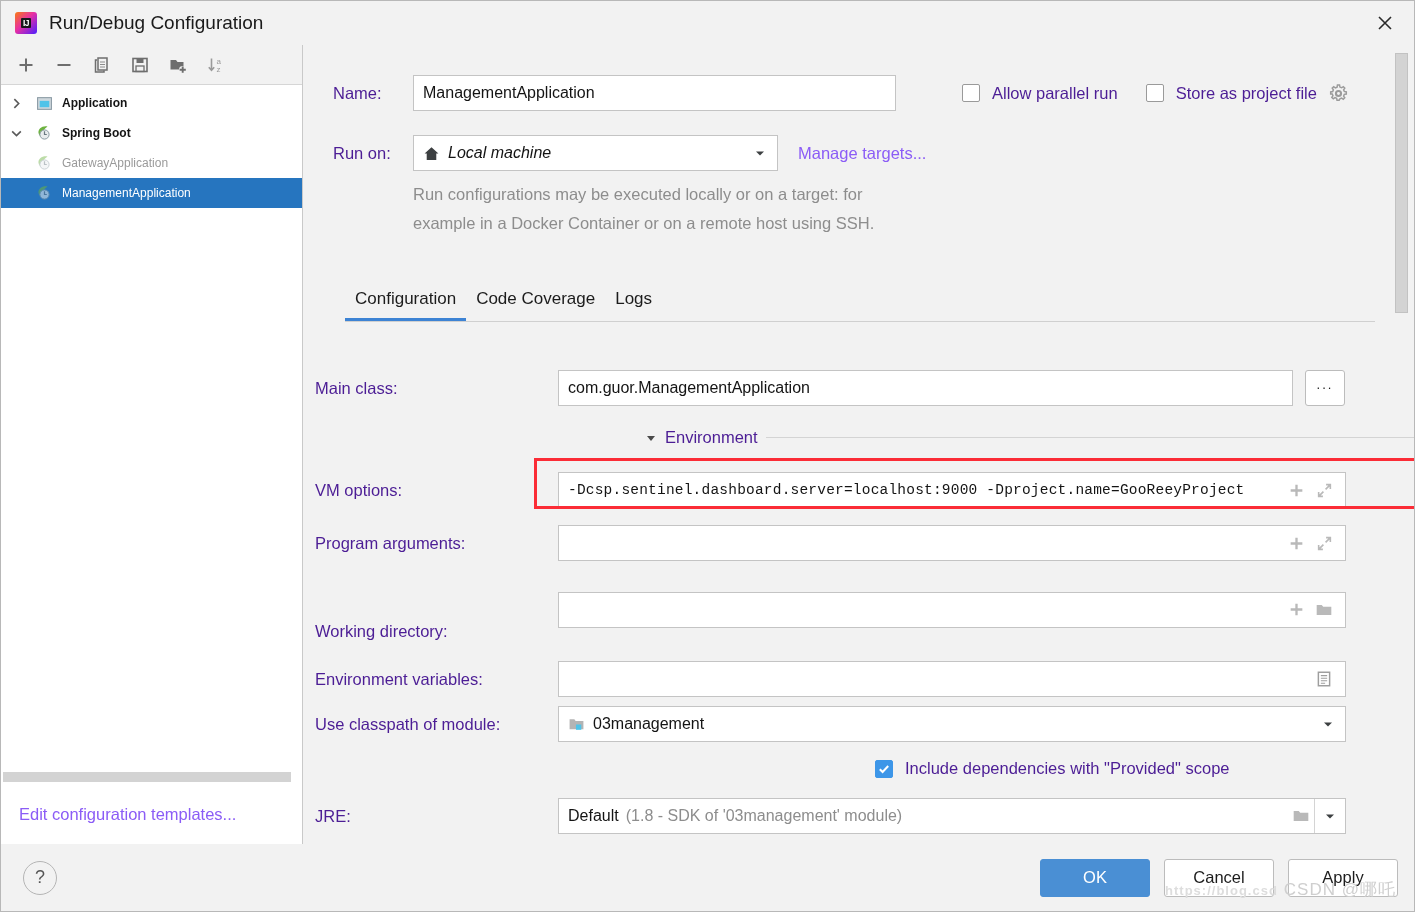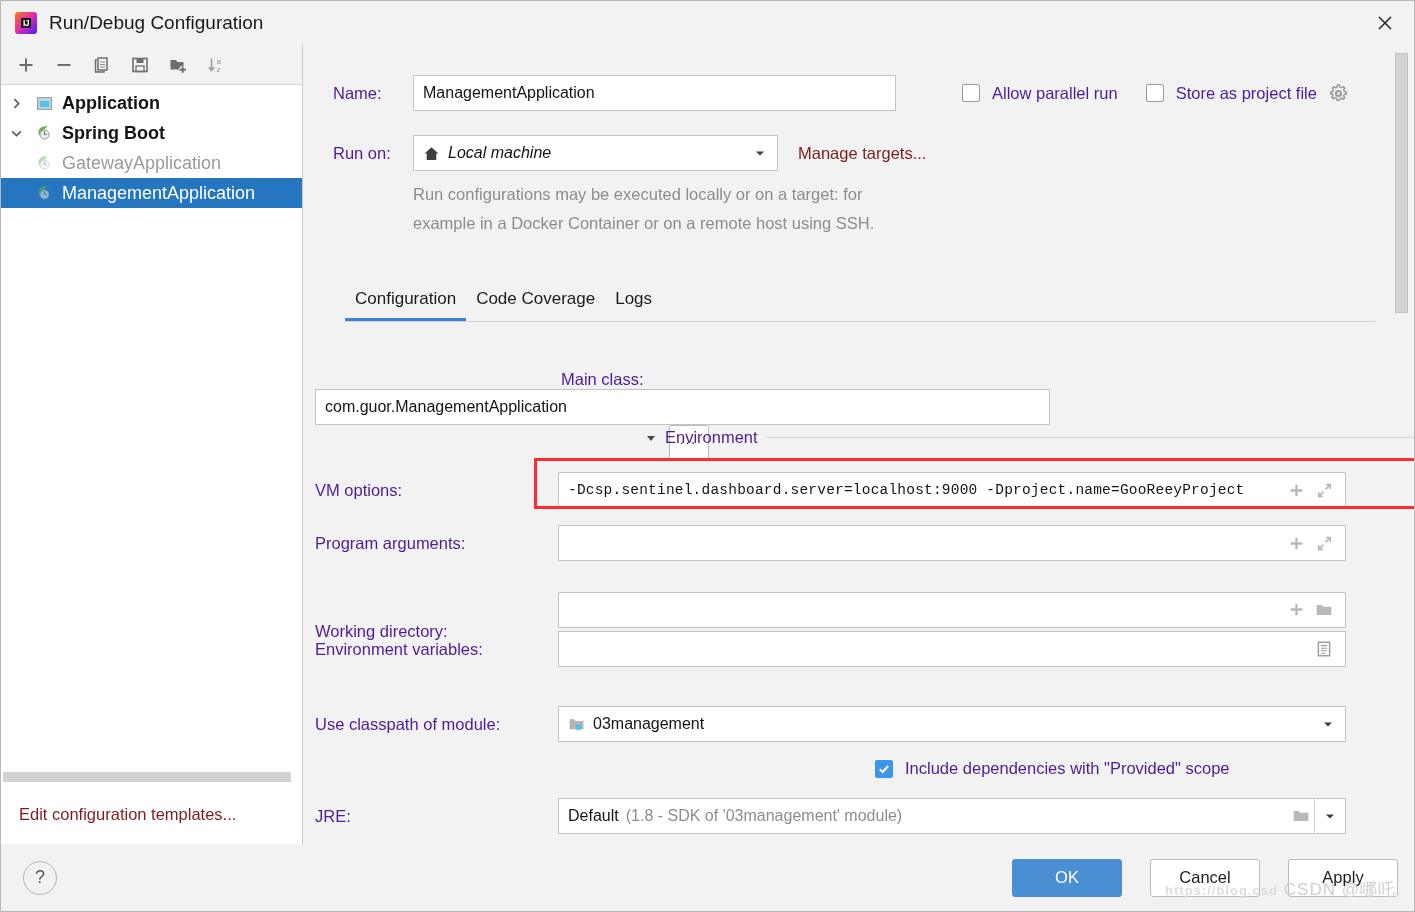--- a/index.html
+++ b/index.html
@@ -75,21 +75,21 @@
     cursor: pointer;
   }
   .tb-btn svg { display:block; }
 
   .tree {
     flex: 1; background: #fff; overflow: hidden; position: relative;
     padding-top: 3px;
   }
   .tree-row {
     height: 30px; display: flex; align-items: center;
-    font-size: 18px; cursor: pointer; white-space: nowrap;
+    font-size: 12px; cursor: pointer; white-space: nowrap;
     padding-right: 4px;
   }
   .tree-row.group { font-weight: 700; color:#141414; }
   .tree-row.child { color:#9a9a9a; }
   .tree-row.selected { background:#2675bf; color:#fff; }
   .twisty { width: 30px; display:flex; align-items:center; justify-content:center; flex:0 0 auto;}
   .t-icon { width: 26px; display:flex; align-items:center; justify-content:center; flex:0 0 auto;}
   .child .t-icon { margin-left: 30px; }
   .t-label { padding-left: 5px; overflow:hidden; }
 
@@ -98,21 +98,21 @@
     display:flex; align-items:center;
   }
   .lp-hscroll .thumb {
     height: 10px; width: 288px; background:#d3d3d3; border-radius:0;
   }
   .lp-footer {
     height: 60px; min-height:60px; background:#fff;
     display: flex; align-items: center; padding-left: 18px;
     border-top: 0;
   }
-  .link { color:#7f1d1d; font-size:16.5px; cursor:pointer; }
+  .link { color:#8b5cf6; font-size:16.5px; cursor:pointer; }
 
   
   .right-panel {
     flex: 1; position: relative; background:#f2f2f2; overflow:hidden;
   }
   .rp-inner { position:absolute; inset:0; padding: 0; }
 
   .form-row { display:flex; align-items:center; }
 
   .lbl { font-size: 16.5px; color:#4c1d95; }
@@ -173,21 +173,21 @@
   .bottom {
     height: 67px; min-height:67px; background:#f2f2f2;
     display:flex; align-items:center; position:relative;
     padding: 0 16px 0 22px;
   }
   .help-btn {
     width:34px;height:34px;border-radius:50%;border:1px solid #b5b5b5;
     display:flex;align-items:center;justify-content:center;
     font-size:18px;color:#555; cursor:pointer; background:#f2f2f2;
   }
-  .btns { margin-left:auto; display:flex; align-items:center; gap:28px;padding-left:20px; }
+  .btns { margin-left:auto; display:flex; align-items:center; gap:14px;padding-left:20px; }
   .btn {
     height:38px; min-width:110px; border-radius:3px;
     border:1px solid #bcbcbc; background:#fff; color:#1c1c1c;
     font-size:16.5px; display:flex;align-items:center;justify-content:center; cursor:pointer;
   }
   .btn.primary { background:#4a8fd4; border-color:#4a8fd4; color:#fff; }
 
   .watermark {
     position:absolute; right:18px; bottom:10px;
     font-size:17px; color:#cfcfcf; letter-spacing:1px;
@@ -374,21 +374,21 @@
 
         <div style="position:absolute;left:42px;top:240px;width:1030px;">
           <div class="tabs">
             <div class="tab active">Configuration</div>
             <div class="tab">Code Coverage</div>
             <div class="tab">Logs</div>
           </div>
           <div class="tabs-underline"></div>
         </div>
 
-        <div class="form-row" style="position:absolute;left:12px;top:325px;flex-direction:column;">
+        <div class="form-row" style="position:absolute;left:12px;top:325px;">
           <span class="lbl" style="width:243px;">Main class:</span>
           <div class="txt" style="width:735px;">
             <span>com.guor.ManagementApplication</span>
           </div>
           <div class="btn" style="min-width:40px;width:40px;height:36px;margin-left:12px;font-size:13px;letter-spacing:2px;padding-bottom:8px;">...</div>
         </div>
 
         <div class="section-head" style="position:absolute;left:342px;top:383px;width:1018px;">
           <span style="display:flex;align-items:center;">
             <svg width="12" height="12" viewBox="0 0 12 12">
@@ -451,21 +451,21 @@
               </span>
               <span class="fi">
                 <svg width="18" height="18" viewBox="0 0 16 16">
                     <path d="M1.5 3.5 H6 L7.3 5.2 H14.5 V12.5 H1.5 Z" fill="#b9b9b9"></path>
                   </svg>
               </span>
             </span>
           </div>
         </div>
 
-        <div class="form-row" style="position:absolute;left:12px;top:586px;">
+        <div class="form-row" style="position:absolute;left:12px;top:616px;">
           <span class="lbl" style="width:243px;">Environment variables:</span>
           <div class="txt" style="width:788px;position:relative;padding-right:44px;">
             <span></span>
             <span class="fieldicons">
               <span class="fi">
                 <svg width="18" height="18" viewBox="0 0 16 16">
                   <rect x="3" y="2" width="10" height="12" fill="none" stroke="#9e9e9e" stroke-width="1.3"></rect>
                   <path d="M5.2 5 H10.8 M5.2 7.3 H10.8 M5.2 9.6 H10.8 M5.2 11.8 H9" stroke="#9e9e9e" stroke-width="1"></path>
                 </svg>
               </span>

